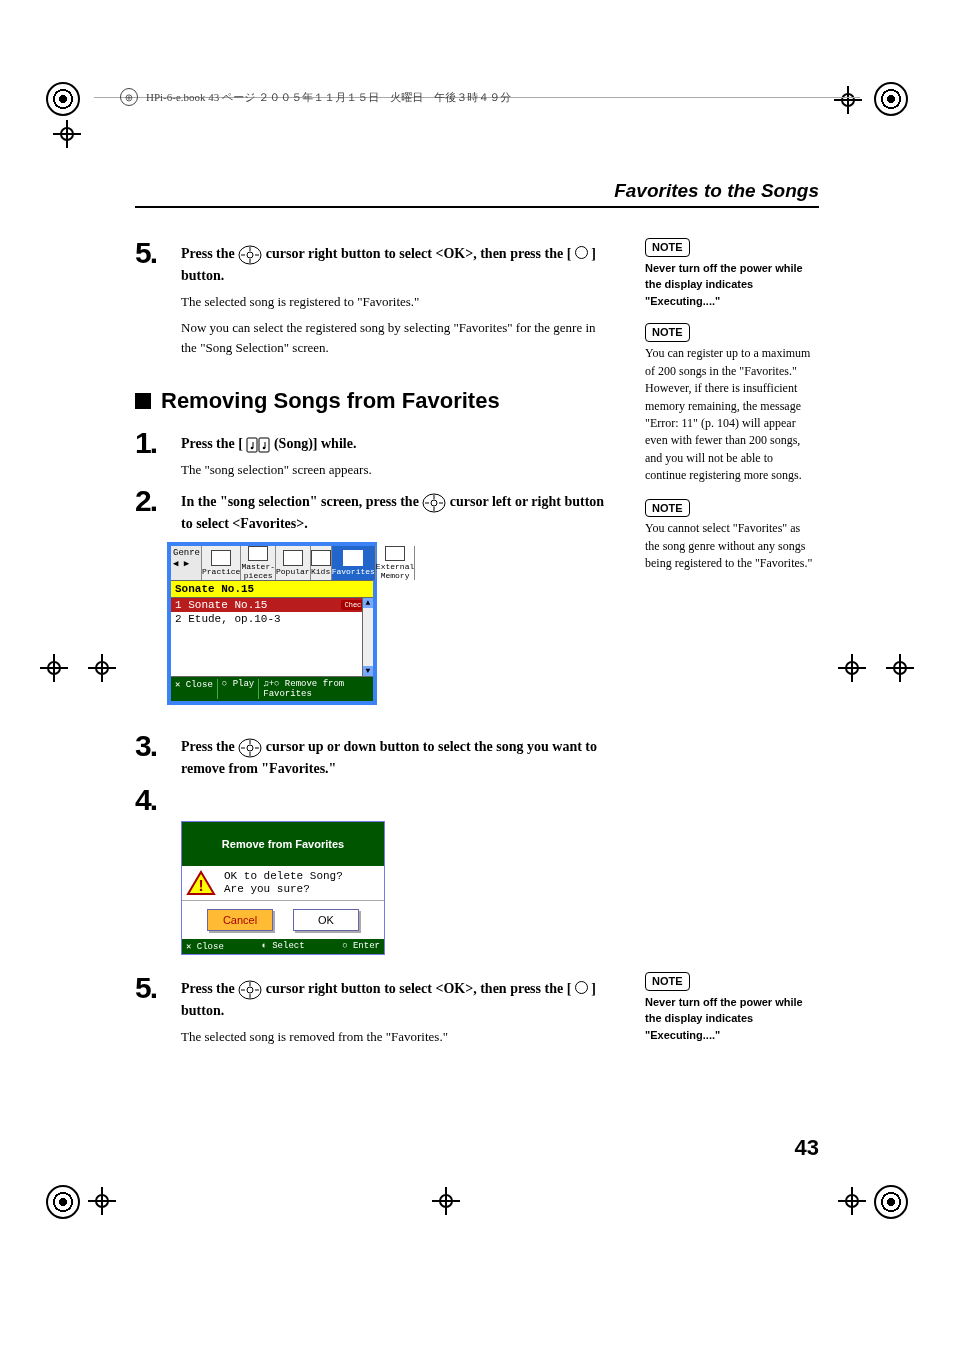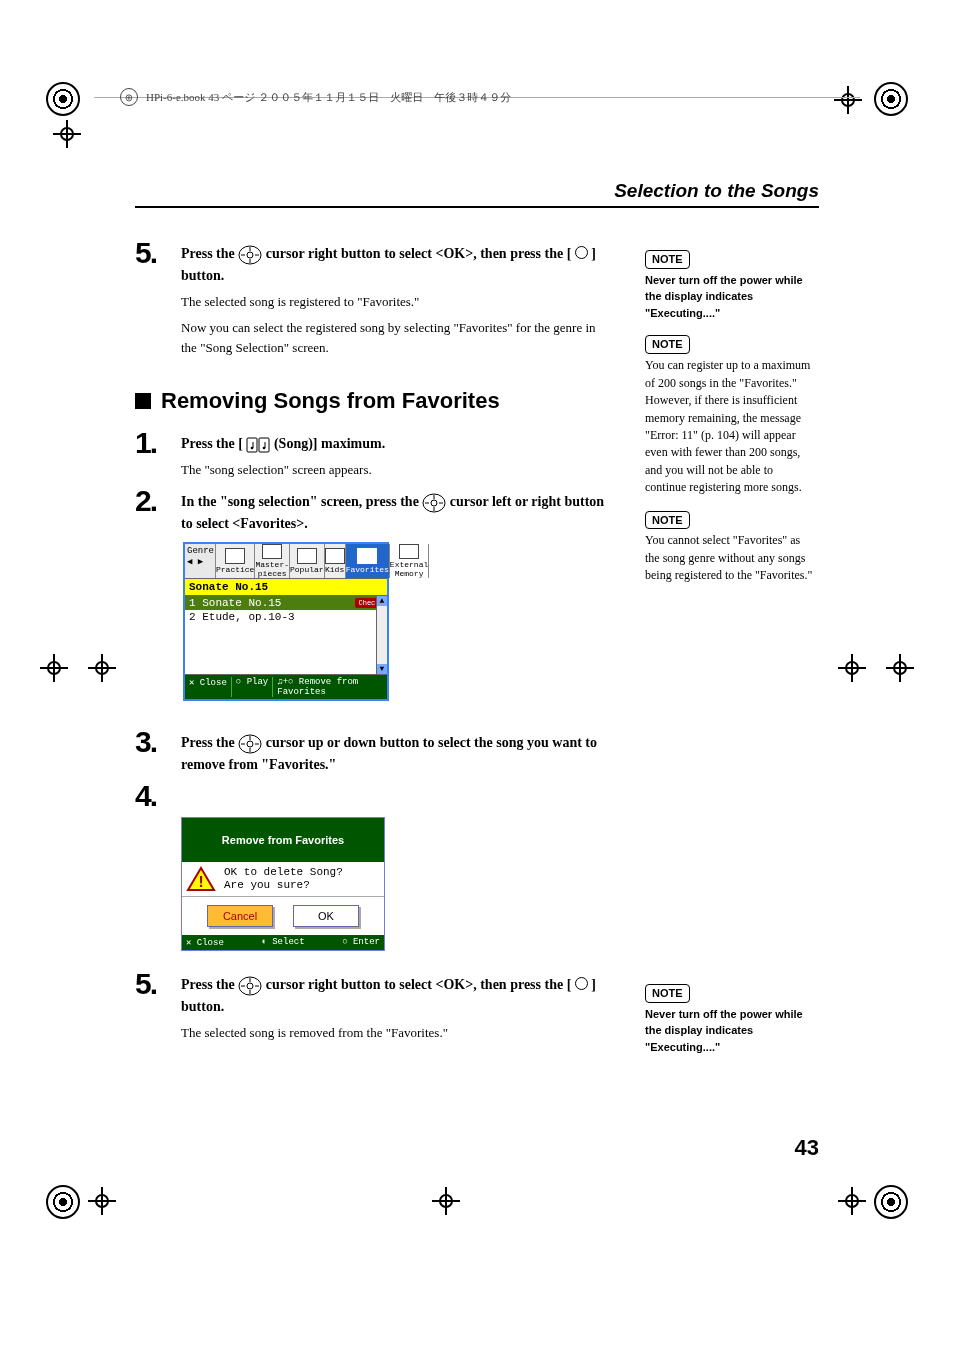--- a/index.html
+++ b/index.html
@@ -110,21 +110,21 @@
   .note-box {
     display: inline-block;
     border: 1px solid #000;
     border-radius: 4px;
     padding: 1px 6px 0 6px;
     font-family: Arial, sans-serif;
     font-weight: bold;
     font-size: 11px;
     margin-bottom: 3px;
   }
-  .note-block { margin-bottom: 14px; margin-top: 12px; }
+  .note-block { margin-bottom: 14px; }
   .note-bold { font-family: Arial, sans-serif; font-weight: bold; font-size: 11px; line-height: 1.5; }
   .step {
     display: flex;
     align-items: flex-start;
     margin-bottom: 6px;
   }
   .step-num {
     font-family: Arial, sans-serif;
     font-weight: bold;
     font-size: 30px;
@@ -174,24 +174,24 @@
     width: 24px; height: 16px;
   }
   .circle-glyph {
     display: inline-block;
     width: 11px; height: 11px;
     border: 1.5px solid #000;
     border-radius: 50%;
     vertical-align: -1px;
   }
   .screen1 {
-    margin-left: 48px;
+    margin-left: 32px;
     margin-top: 8px;
     width: 202px;
-    border: 2px solid #3b82f6;
+    border: 4px solid #3b82f6;
     font-family: "Courier New", monospace;
     font-size: 10px;
   }
   .screen1 .genre-row {
     display: flex;
     height: 34px;
     border-bottom: 1px solid #666;
     background: #eee;
   }
   .screen1 .genre-row .glabel {
@@ -229,21 +229,21 @@
     position: relative;
     border-bottom: 1px solid #666;
   }
   .screen1 .list .row {
     padding: 1px 4px;
     font-size: 11px;
     display: flex;
     justify-content: space-between;
     align-items: center;
   }
-  .screen1 .list .row.sel { background: #4d7c0f; color: #fff; gap: 42px; }
+  .screen1 .list .row.sel { background: #b91c1c; color: #fff; gap: 42px; }
   .screen1 .list .scroll {
     position: absolute; right: 0; top: 0; bottom: 0; width: 10px;
     border-left: 1px solid #666;
     background: #eee;
   }
   .screen1 .list .scroll .up, .screen1 .list .scroll .dn {
     position: absolute; left: 0; right: 0; height: 10px;
     background: #7af; text-align: center; font-size: 8px; line-height: 10px;
   }
   .screen1 .list .scroll .up { top: 0; }
@@ -360,21 +360,21 @@
 <div class="crosshair" style="bottom:136px;right:88px;">
     <span class="circ"></span>
   </div>
 
 <div class="header-line"></div>
 <div class="header-text">
   <span class="hicon">⊕</span>
   <span>HPi-6-e.book  43 ページ  ２００５年１１月１５日　火曜日　午後３時４９分</span>
 </div>
 
-<div class="page-title">Selection to the Songs</div>
+<div class="page-title">Favorites to the Songs</div>
 <div class="title-rule"></div>
 
 <div class="main-col">
 
   <div class="step">
     <div class="step-num">5.</div>
     <div class="step-body">
       <span class="step-instr">
         <span>Press the </span>
         <span class="cursor-icon">
@@ -405,21 +405,21 @@
         <span>Press the [ </span>
         <span class="song-icon">
           <svg viewBox="0 0 24 16">
               <rect x="1" y="1" width="10" height="14" rx="1" fill="none" stroke="#000"></rect>
               <rect x="13" y="1" width="10" height="14" rx="1" fill="none" stroke="#000"></rect>
               <path d="M7 5v6M19 5v6" stroke="#000"></path>
               <circle cx="6" cy="11" r="1.3" fill="#000"></circle>
               <circle cx="18" cy="11" r="1.3" fill="#000"></circle>
             </svg>
         </span>
-        <span> (Song)] maximum.</span>
+        <span> (Song)] while.</span>
       </span>
       <div class="step-desc">The "song selection" screen appears.</div>
     </div>
   </div>
 
   <div class="step">
     <div class="step-num">2.</div>
     <div class="step-body">
       <span class="step-instr">
         <span>In the "song selection" screen, press the </span>

